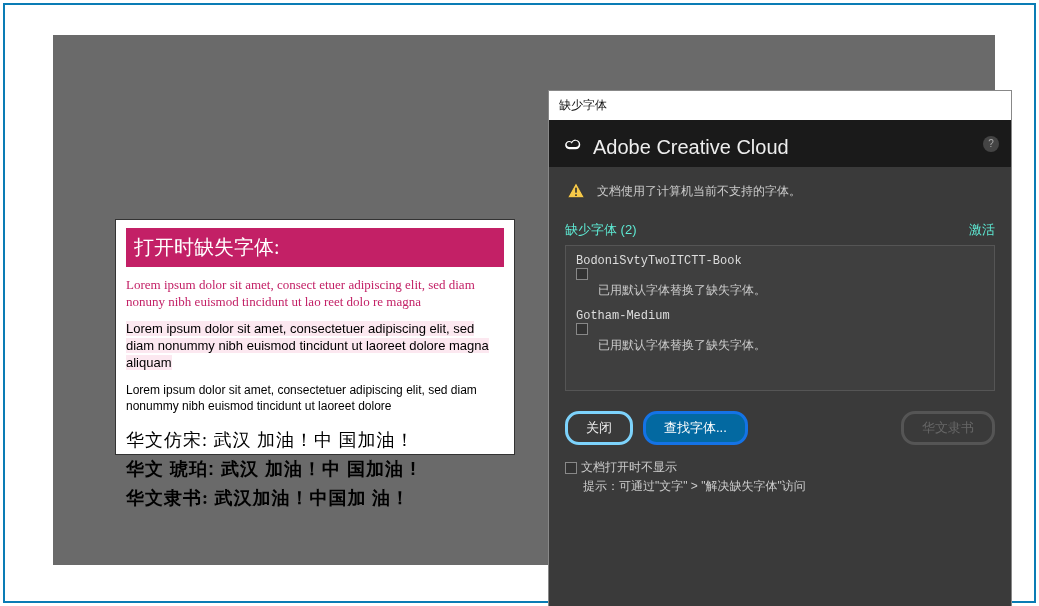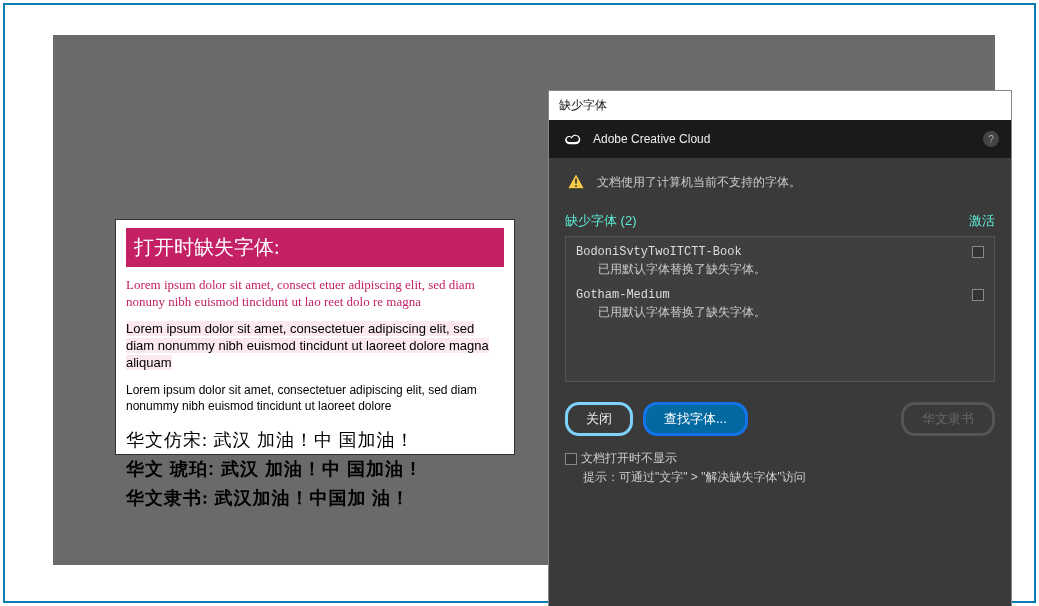--- a/index.html
+++ b/index.html
@@ -13,29 +13,29 @@
 .lorem2 .hl { background: #fce8f0; }
 .lorem3 { font-size: 12px; line-height: 1.3; margin-bottom: 14px; }
 .cjk-row { font-size: 18px; margin-bottom: 6px; line-height: 1.3; letter-spacing: 1px; }
 .cjk1 { font-family: "STFangsong","FangSong",serif; }
 .cjk2 { font-family: "SimHei",sans-serif; font-weight: 900; }
 .cjk3 { font-family: "STLiti","LiSu",serif; font-weight: bold; }
 .dialog { position: absolute; top: 55px; left: 495px; width: 464px; height: 564px; background: #3a3a3a; border: 1px solid #888; display: flex; flex-direction: column; }
 .dlg-titlebar { background: #fff; color: #111; font-size: 12px; padding: 6px 10px; }
 .dlg-header { background: #1a1a1a; color: #eee; padding: 8px 12px; display: flex; align-items: center; gap: 10px; }
 .cc-icon { width: 22px; height: 22px; display: inline-flex; align-items: center; justify-content: center; }
-.dlg-header-title { font-size: 12px; flex: 1; }
+.dlg-header-title { font-size: 20px; flex: 1; margin-top: 8px; }
 .help-icon { width: 16px; height: 16px; border-radius: 50%; background: #444; color: #aaa; font-size: 10px; display: inline-flex; align-items: center; justify-content: center; }
 .dlg-body { flex: 1; padding: 14px 16px 9px 16px; color: #ccc; font-size: 12px; display: flex; flex-direction: column; border-radius: 25px; }
 .warning-row { display: flex; align-items: center; gap: 10px; margin-bottom: 20px; }
 .warn-icon { width: 22px; height: 20px; }
 .list-header { display: flex; justify-content: space-between; color: #5eead4; font-size: 13px; margin-bottom: 6px; }
 .font-list { border: 1px solid #555; background: #3f3f3f; padding: 8px 10px; height: 146px; }
 .font-item { margin-bottom: 10px; }
-.font-row-top { display: flex; justify-content: space-between; align-items: center; font-family: "Courier New", monospace; font-size: 12px; color: #ddd; }
+.font-row-top { display: flex; justify-content: space-between; align-items: flex-start; font-family: "Courier New", monospace; font-size: 12px; color: #ddd; flex-direction: column; }
 .font-desc { padding-left: 22px; font-size: 12px; color: #ccc; margin-top: 2px; }
 .chk { width: 12px; height: 12px; border: 1px solid #888; background: #333; }
 .dlg-actions { display: flex; align-items: center; gap: 10px; margin-top: 20px; }
 .btn { border-radius: 14px; padding: 5px 18px; font-size: 13px; border: 3px solid #7dd3fc; background: transparent; color: #eee; cursor: pointer; }
 .btn-primary { background: #0369a1; border-color: #1473e6; color: #fff; }
 .btn-disabled { border-color: #555; color: #666; margin-left: auto; }
 .dlg-footer { padding-top: 14px; color: #ccc; font-size: 12px; }
 .footer-row1 { display: flex; align-items: center; gap: 4px; }
 .footer-row2 { padding-left: 18px; margin-top: 2px; }
 </style>

